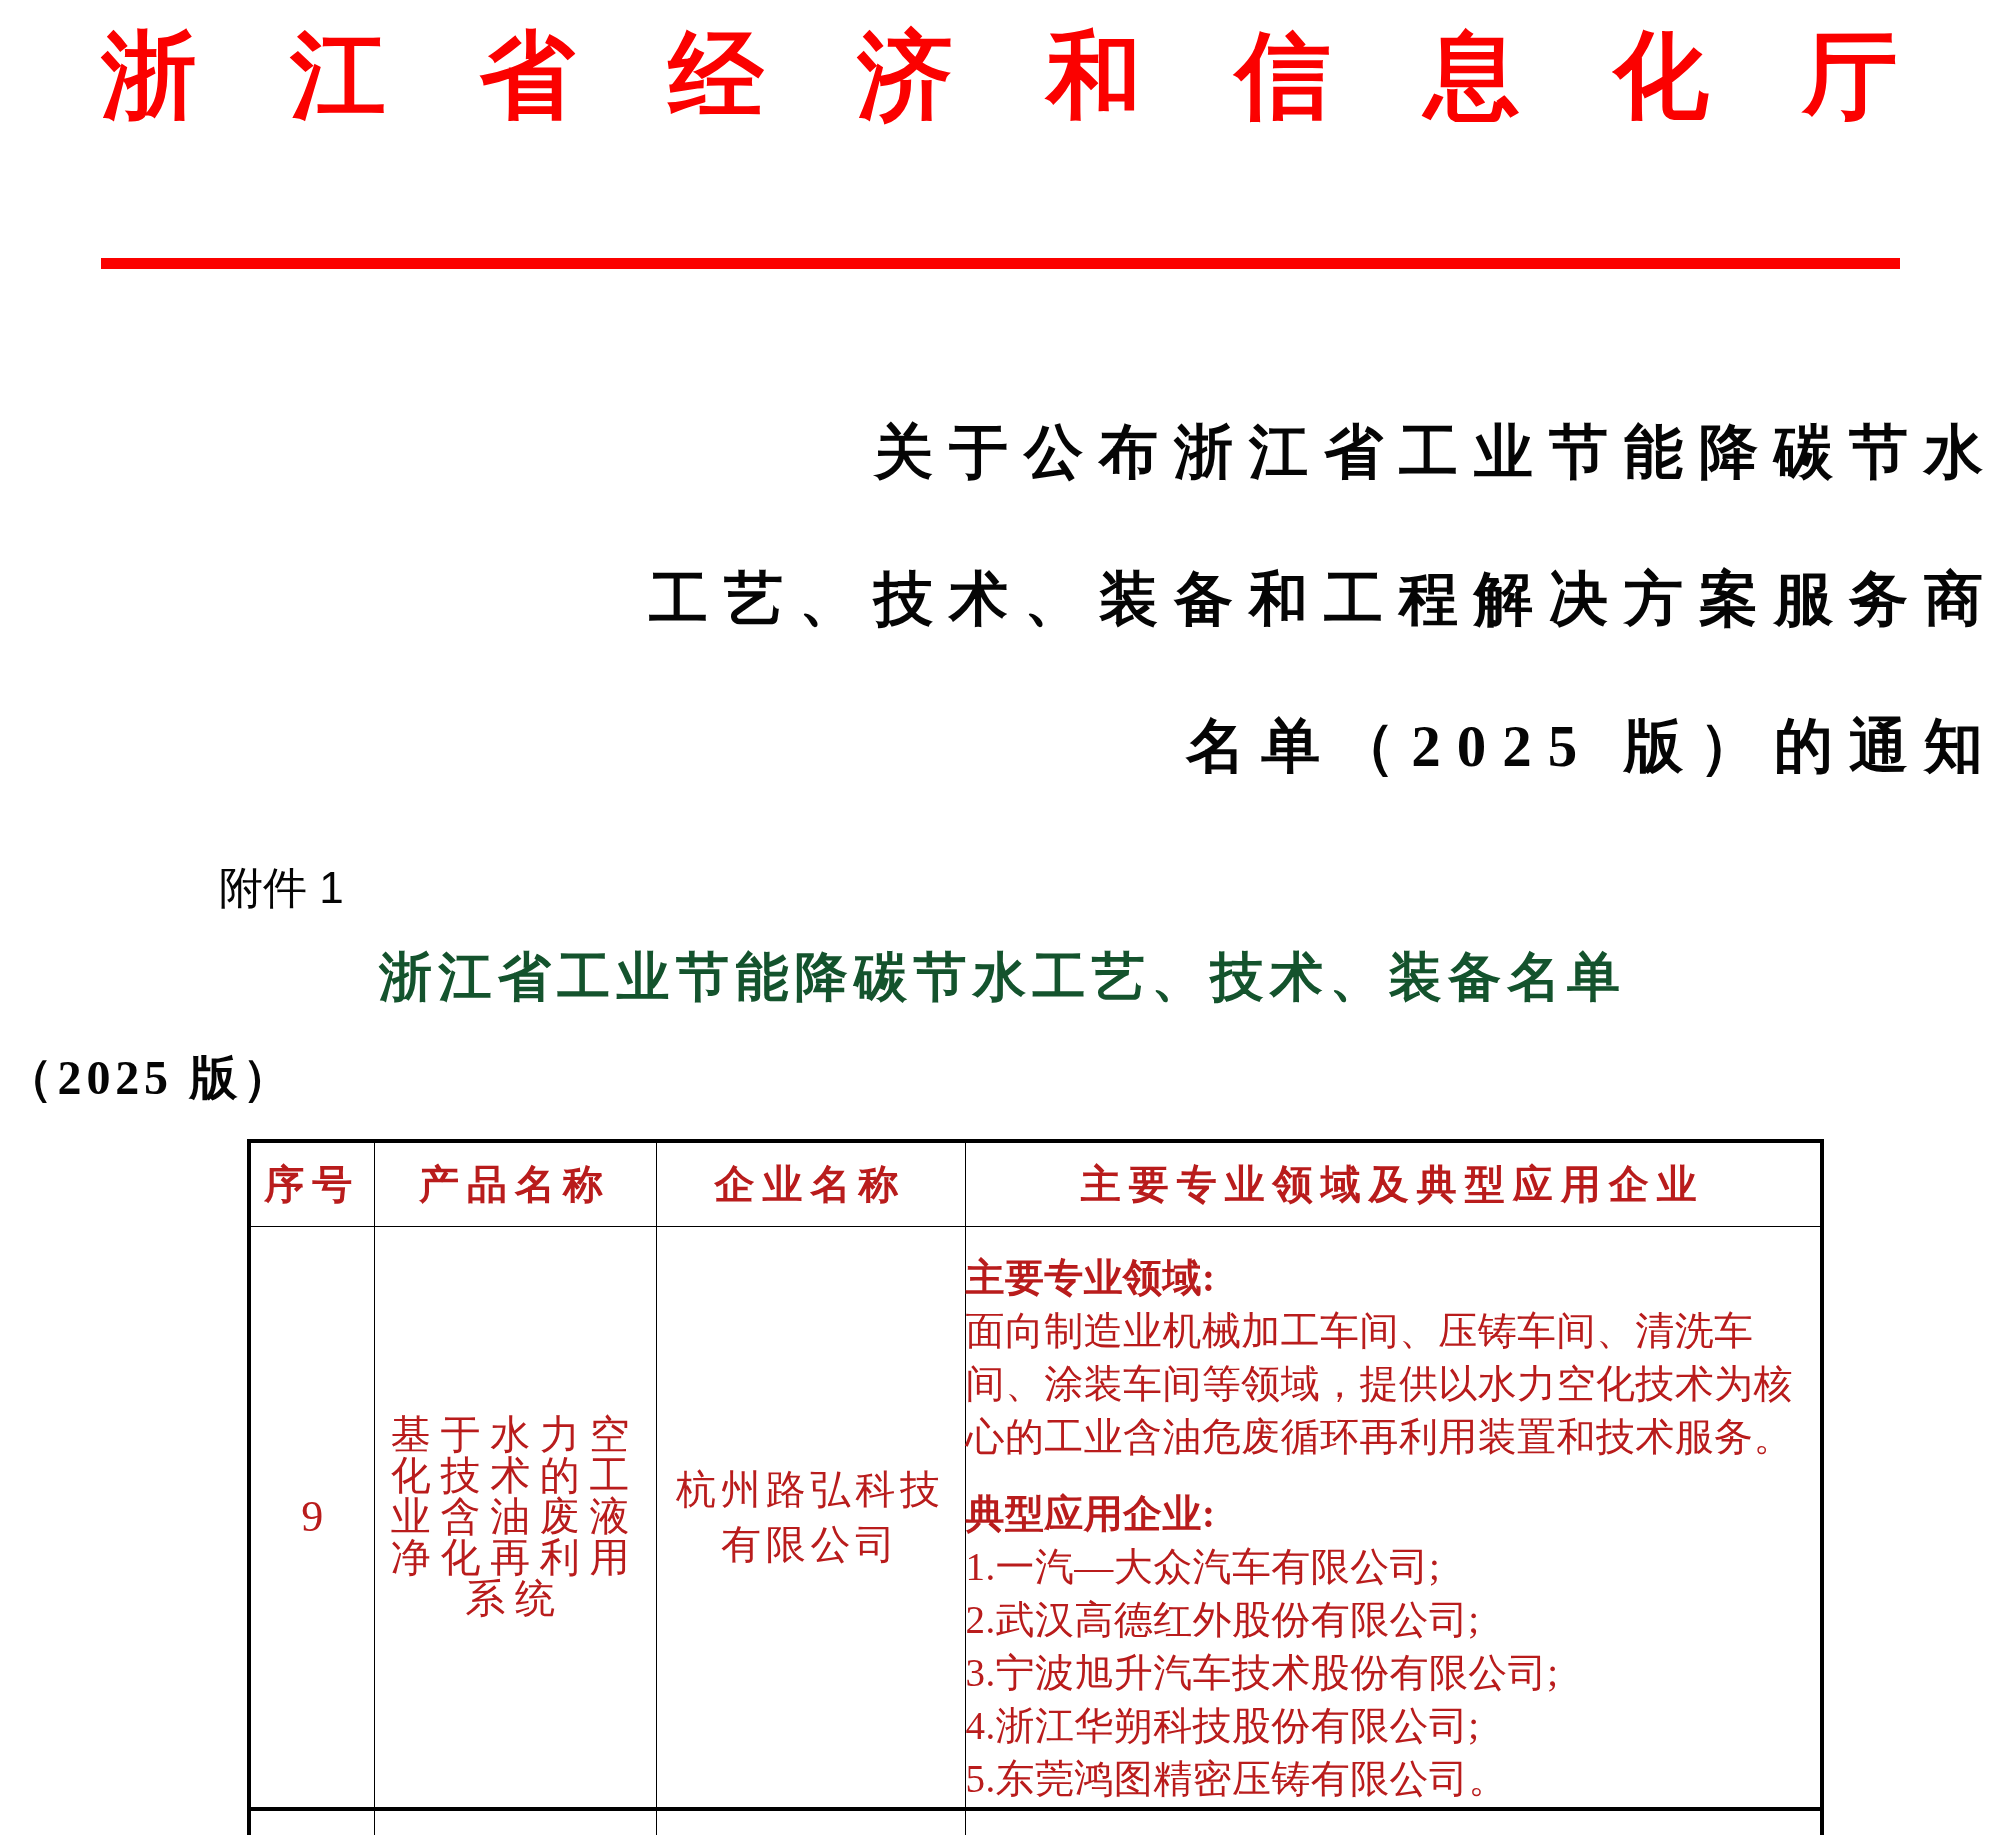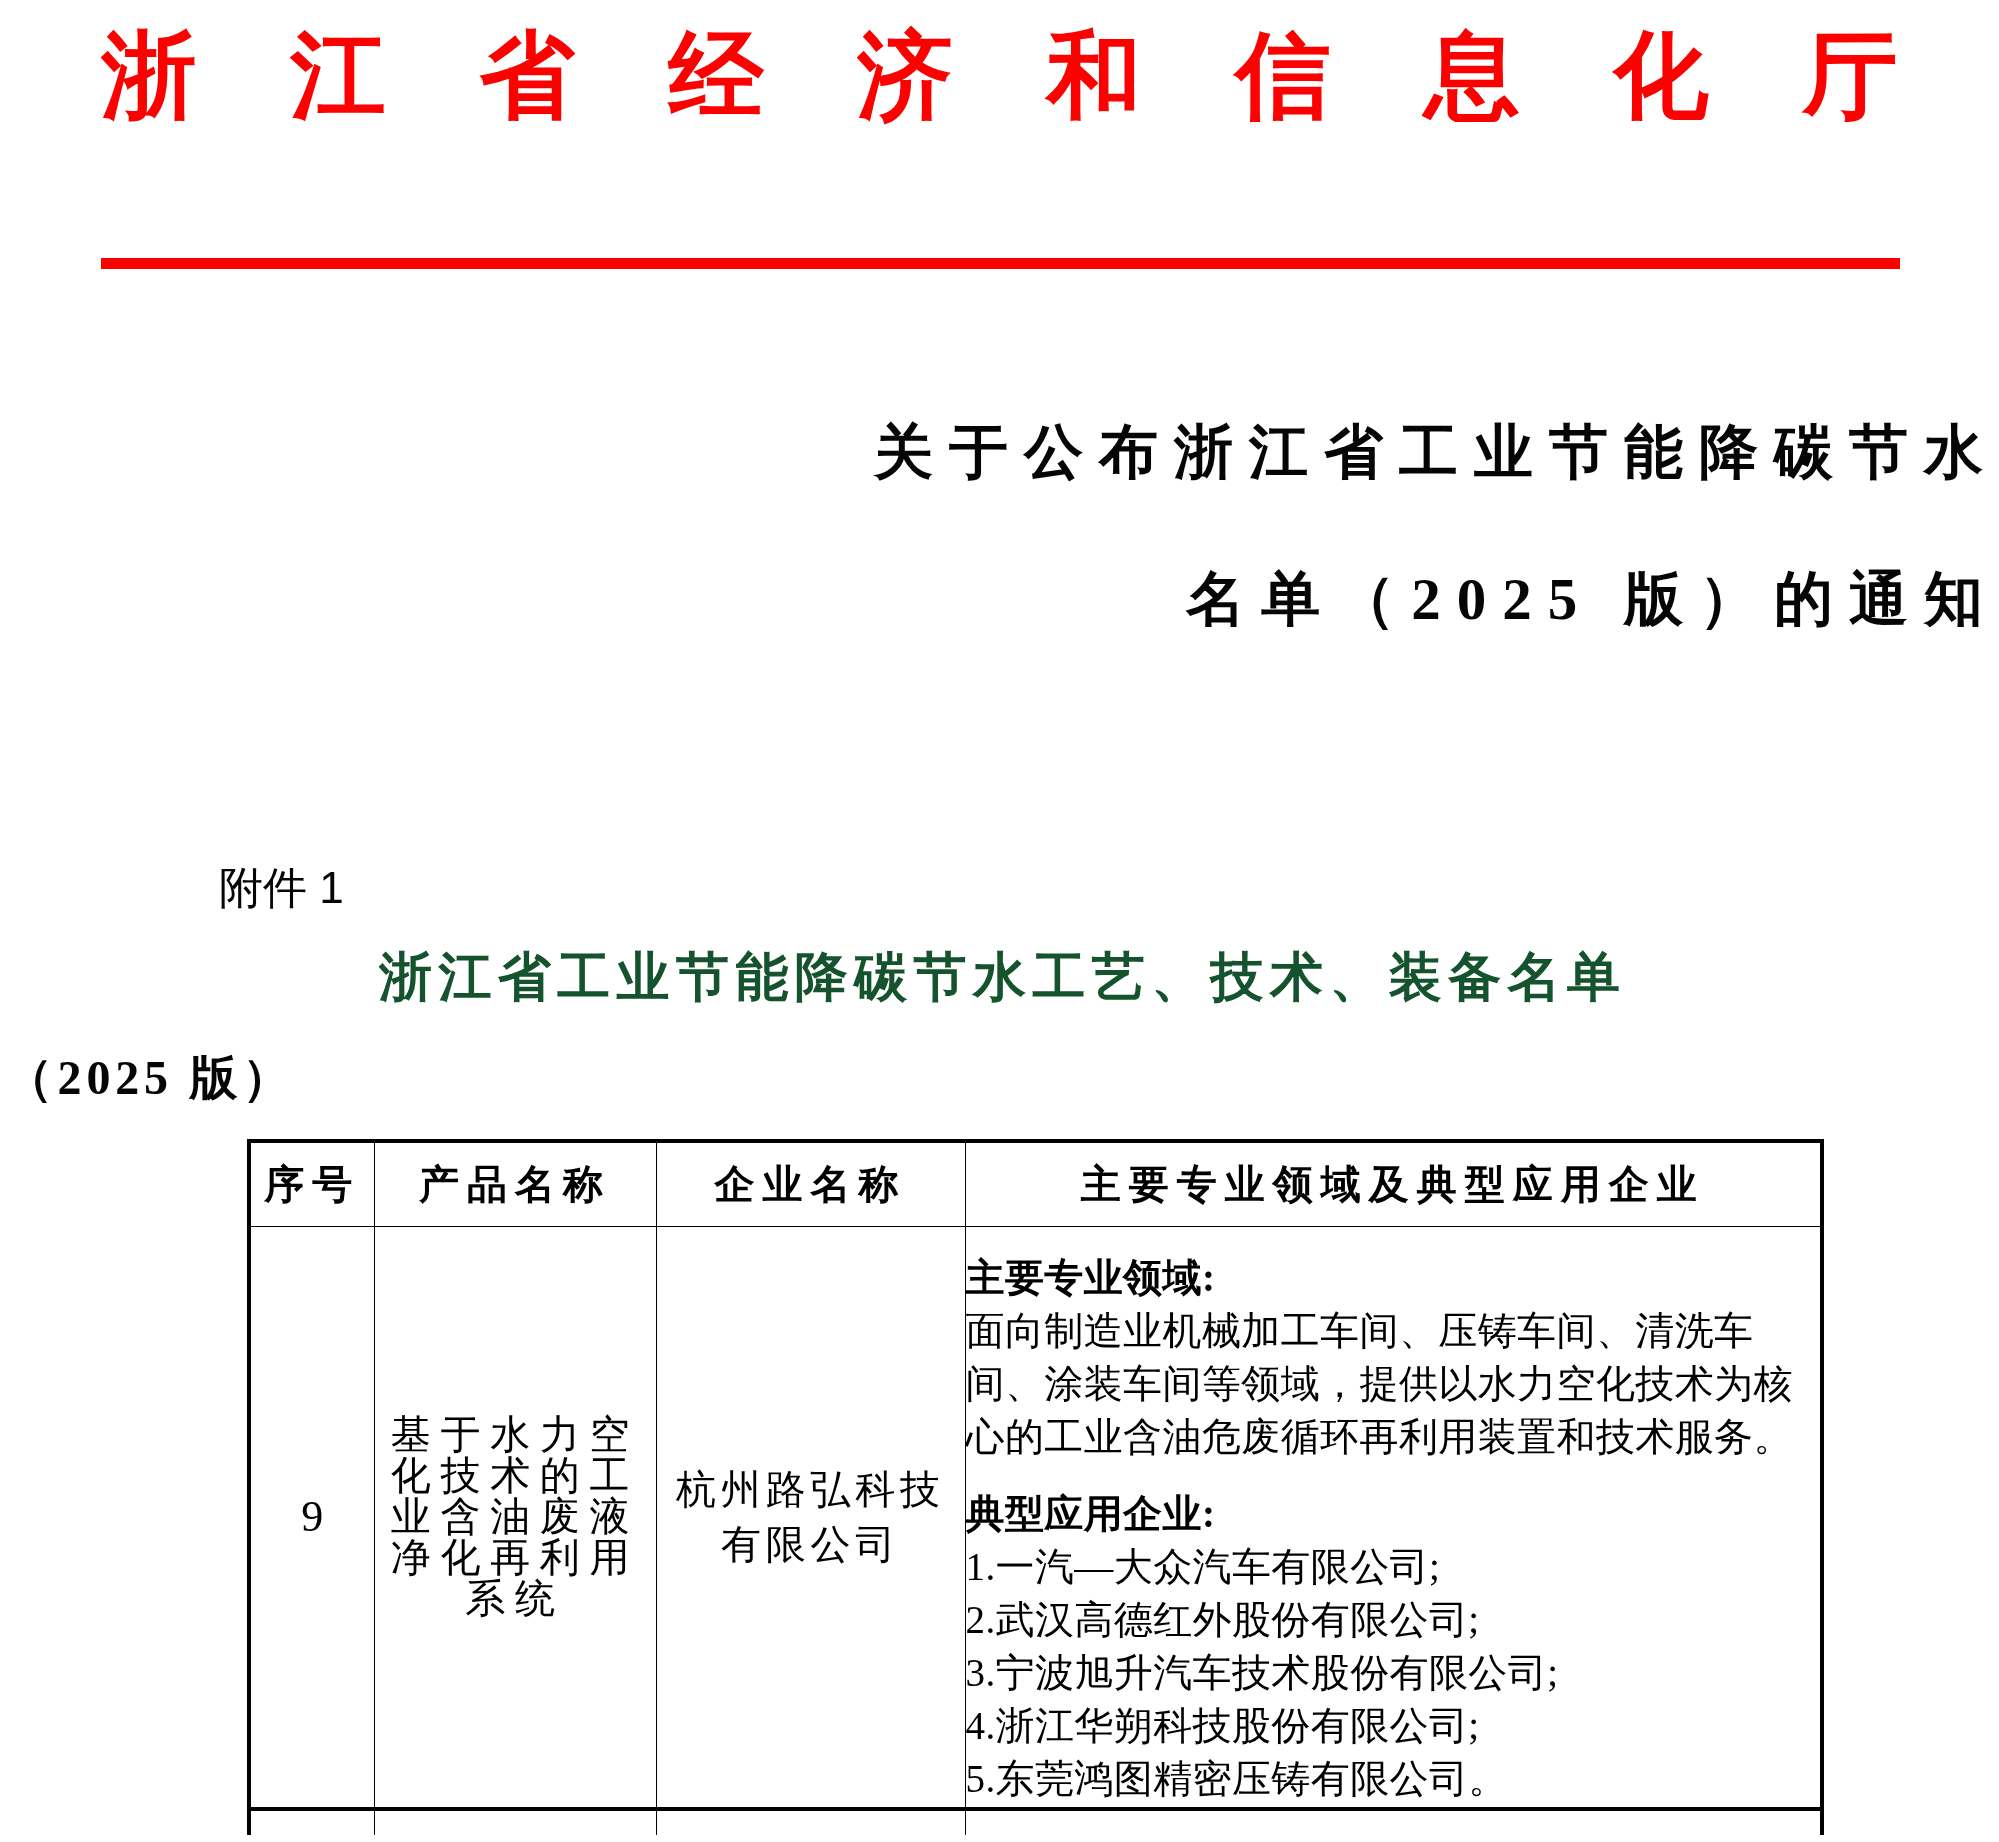--- a/index.html
+++ b/index.html
@@ -60,21 +60,21 @@
   }
   table.doc{
     table-layout:fixed;
     width:1573px;
     border-collapse:collapse;
     background:#fff;
   }
   table.doc th,table.doc td{
     border:1.6px solid #000;
     padding:0;
-    color:#000000;
+    color:#b91c1c;
   }
   table.doc{border:4px solid #000;}
   th{
     height:83px;
     font-size:40px;font-weight:bold;
     letter-spacing:8px;
     text-align:center;vertical-align:middle;
   }
   tr.row-main{height:582px;}
   td.c-no{
@@ -109,20 +109,21 @@
 <body>
 
 <div id="page">
 
   <div class="org-title">浙江省经济和信息化厅</div>
 
   <div class="red-rule"></div>
 
   <div class="notice-title">
     <div>关于公布浙江省工业节能降碳节水</div>
+    <div>工艺、技术、装备和工程解决方案服务商</div>
     <div>名单（2025 版）的通知</div>
   </div>
 
   <div class="attach-label">附件 1</div>
 
   <div class="list-title">浙江省工业节能降碳节水工艺、技术、装备名单</div>
 
   <div class="list-sub">（2025 版）</div>
 
   <div class="tbl-wrap">

